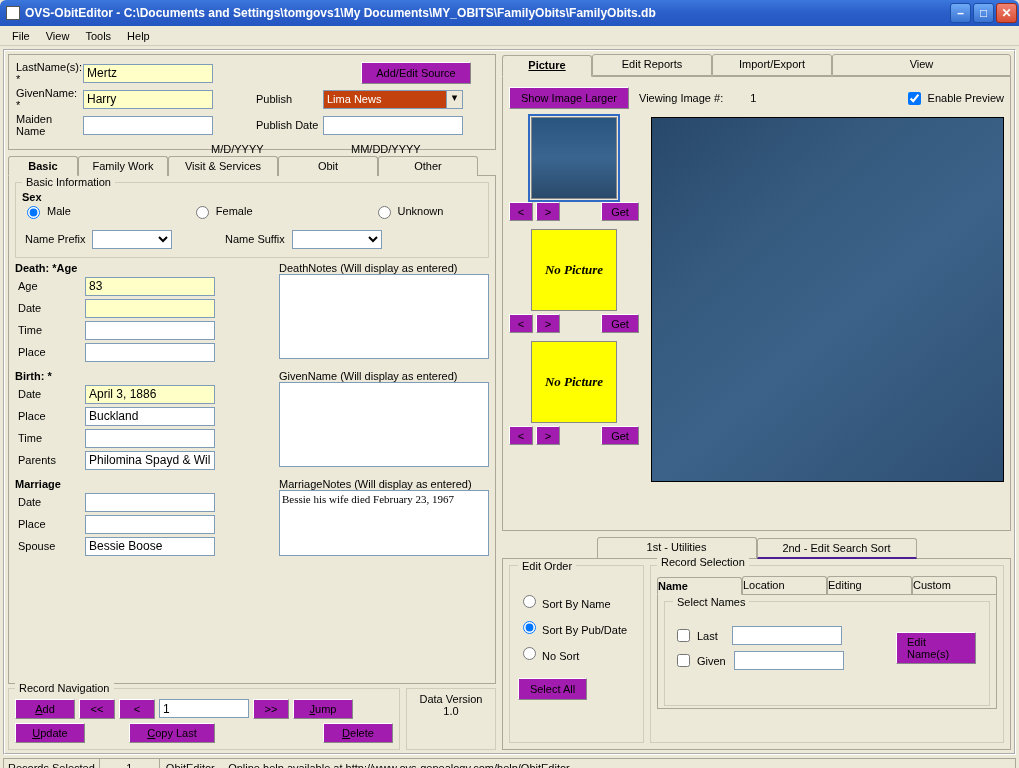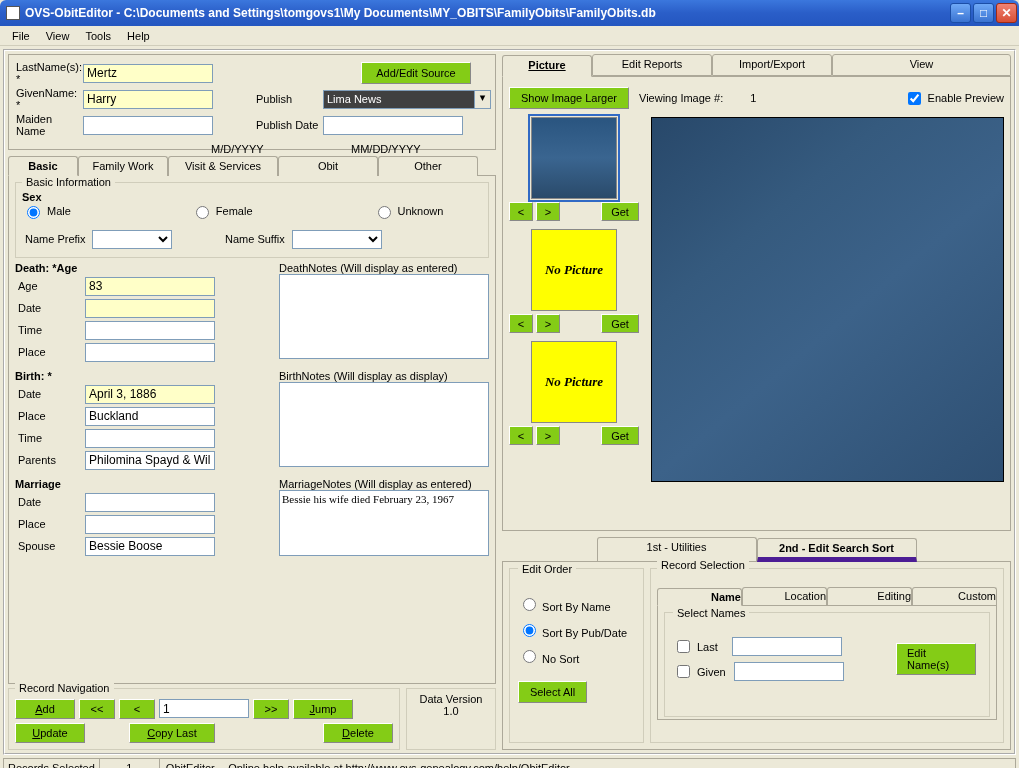--- a/index.html
+++ b/index.html
@@ -24,21 +24,21 @@
 
 .leftcol { width: 488px; display: flex; flex-direction: column; }
 .rightcol { flex: 1; display: flex; flex-direction: column; margin-left: 6px; }
 
 
 .formrow { display: flex; align-items: center; margin: 2px 0; min-height: 20px; }
 .label { width: 70px; padding: 0 3px; }
 .labelw { width: 70px; padding: 0 3px; }
 input[type=text], .txtinput { height: 19px; border: 1px solid #7f9db9; background: #fff; padding: 0 3px; font-size: 12px; }
 .yellowbg { background: #ffffc8 !important; }
-.button { background: #84cc16; border: 1px solid #888; border-top-color: #fff; border-left-color: #fff; height: 22px; padding: 0 10px; display: inline-flex; align-items: center; justify-content: center; cursor: pointer; }
+.button { background: #a21caf; border: 1px solid #888; border-top-color: #fff; border-left-color: #fff; height: 22px; padding: 0 10px; display: inline-flex; align-items: center; justify-content: center; cursor: pointer; }
 select, .combo { height: 19px; border: 1px solid #7f9db9; background: #fff; }
 
 
 .lefttop { border: 1px solid #aca899; padding: 4px 4px 2px 4px; height: 96px; }
 
 
 .tabstrip { display: flex; border-bottom: 1px solid #aca899; margin-top: 5px; }
 .tab { padding: 3px 0; border: 1px solid #aca899; border-bottom: none; background: #ece9d8; position: relative; bottom: -1px; border-radius: 3px 3px 0 0; text-align: center; cursor: pointer; }
 .tab.active { background: #ece9d8; border-bottom: 1px solid #ece9d8; font-weight: bold; }
 .tab.basic { width: 70px; }
@@ -85,30 +85,30 @@
 .thumb.doc { background: linear-gradient(to bottom, #2a5580, #3a6590 50%, #2a4a6a); }
 .thumb.nopic { background: #ffff00; display:flex; align-items:center; justify-content:center; font-weight: bold; font-style: italic; font-family: "Times New Roman", serif; font-size: 13px; }
 .thumbnav { display: flex; gap: 3px; justify-content: space-between; margin-top: 3px; }
 .thumbnav .button { min-width: 24px; height: 19px; padding: 0 4px; }
 
 .bigimg { flex: 1; margin-left: 12px; background: linear-gradient(140deg, #28486a 0%, #355a7e 30%, #3c6289 55%, #2e4f72 100%); border: 1px solid #000; position: relative; overflow: hidden; }
 
 
 .low-tabs { display: flex; margin-top: 6px; justify-content: center; }
 .low-tab { border: 1px solid #aca899; padding: 3px 0; text-align: center; border-radius: 3px 3px 0 0; width: 160px; cursor: pointer; border-bottom: none; background: #ece9d8; }
-.low-tab.active { font-weight: bold; position: relative; bottom: -1px; border-bottom: 5px solid #4c1d95; }
+.low-tab.active { font-weight: normal; position: relative; bottom: -1px; border-bottom: 2px solid #4c1d95; }
 .lowpanel { border: 1px solid #aca899; flex: 1; padding: 6px; display: flex; }
 
 .editorder { border: 1px solid #d0cdbb; padding: 6px 8px 8px 8px; width: 135px; position: relative; }
 .editorder .legend, .recsel .legend, .selnames .legend { position: relative; top: -12px; background: #ece9d8; padding: 0 4px; display: inline-block; }
 .eorow { display: block; margin: 8px 0; }
 
 .recsel { border: 1px solid #d0cdbb; padding: 2px 6px 6px 6px; flex: 1; margin-left: 6px; position: relative; }
 .recsel-tabs { display: flex; margin-top: -4px; }
-.recsel-tab { border: 1px solid #aca899; padding: 2px 0; text-align: right; border-radius: 3px 3px 0 0; flex: 1; cursor: pointer; border-bottom: none; margin-top: 8px; }
+.recsel-tab { border: 1px solid #aca899; padding: 2px 0; text-align: left; border-radius: 3px 3px 0 0; flex: 1; cursor: pointer; border-bottom: none; }
 .recsel-tab.active { font-weight: bold; position: relative; bottom: -1px; border-bottom: 1px solid #ece9d8; }
 .recsel-panel { border: 1px solid #aca899; padding: 6px; height: 115px; }
 .selnames { border: 1px solid #d0cdbb; padding: 6px 8px 8px 8px; height: 105px; position: relative; }
 .snrow { display: flex; align-items: center; margin: 6px 0; gap: 4px; }
 
 
 .statusbar { height: 20px; border: 1px solid #aca899; display: flex; align-items: center; background:#ece9d8; margin: 0 3px 2px 3px; }
 .statuslabel { padding: 0 4px; border-right: 1px solid #aca899; height: 100%; display:flex; align-items:center; }
 .statusval { width: 60px; text-align:center; border-right: 1px solid #aca899; height:100%; display:flex; align-items:center; justify-content:center;}
 .statusmsg { flex:1; padding: 0 6px; }
@@ -144,21 +144,21 @@
         <input type="text" class="txtinput yellowbg" style="width: 130px;" value="Mertz">
         <span style="flex:1"></span>
         <div class="button" style="width:110px">Add/Edit Source</div>
         <span style="width:20px"></span>
       </div>
       <div class="formrow">
         <span class="label">GivenName: *</span>
         <input type="text" class="txtinput yellowbg" style="width: 130px;" value="Harry">
         <span style="width:40px"></span>
         <span class="labelw">Publish</span>
-        <div class="combo" style="width:168px;display:flex;align-items:center;background:#404040;color:white;padding:0 3px;position:relative">
+        <div class="combo" style="width:140px;display:flex;align-items:center;background:#c2410c;color:white;padding:0 3px;position:relative">
           <span>Lima News</span>
           <span style="position:absolute;right:0;top:0;width:16px;height:17px;background:#ece9d8;border-left:1px solid #7f9db9;color:black;text-align:center">▾</span>
         </div>
       </div>
       <div class="formrow">
         <span class="label">Maiden Name</span>
         <input type="text" class="txtinput" style="width: 130px;">
         <span style="width:40px"></span>
         <span class="labelw">Publish Date</span>
         <input type="text" class="txtinput" style="width: 140px;">
@@ -249,21 +249,21 @@
           <div class="formrow">
               <span class="label">Time</span>
               <input class="txtinput" style="width: 130px;">
             </div>
           <div class="formrow">
               <span class="label">Parents</span>
               <input class="txtinput" style="width: 130px;" value="Philomina Spayd &amp; Willia">
             </div>
         </div>
         <div class="rc">
-          <div>BirthNotes (Will display as display)</div>
+          <div>GivenName (Will display as entered)</div>
           <textarea style="width: 210px; height: 85px;"></textarea>
         </div>
       </div>
 
       <div class="treset" style="margin-top:6px">
         <div class="lc">
           <div style="font-weight:bold">Marriage</div>
           <div class="formrow">
               <span class="label">Date</span>
               <input class="txtinput" style="width: 130px;">

